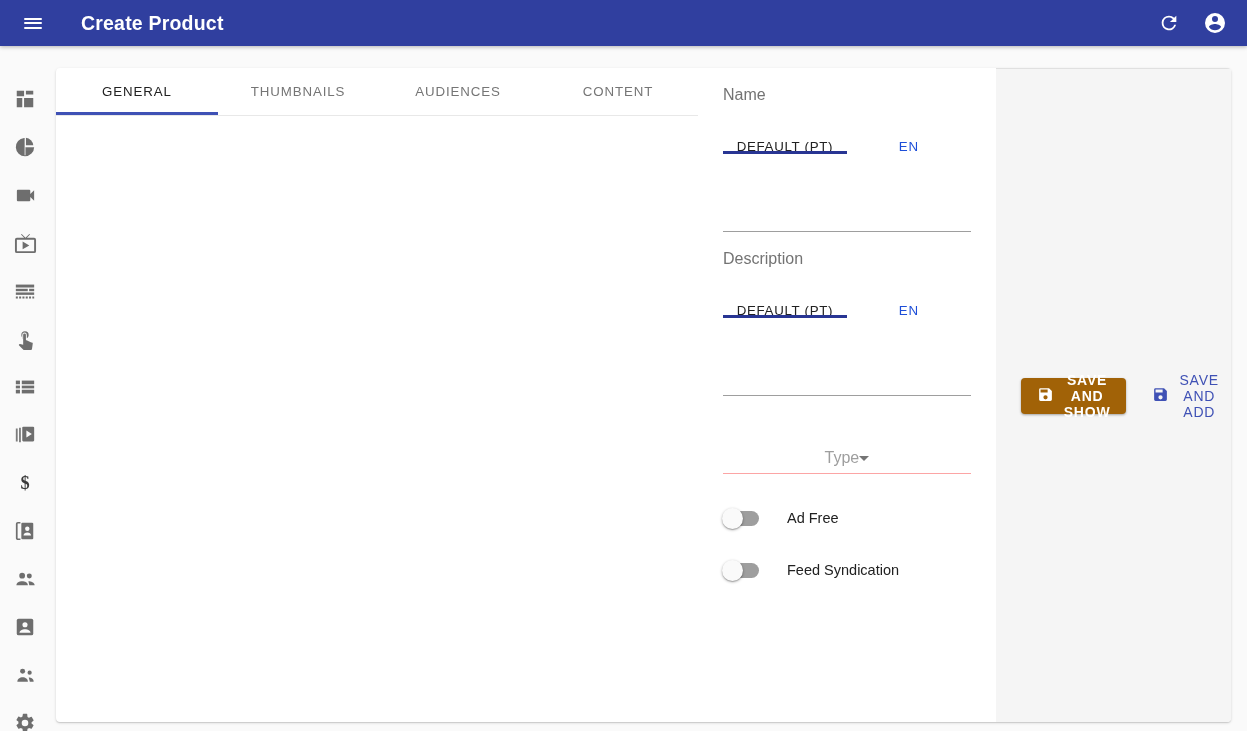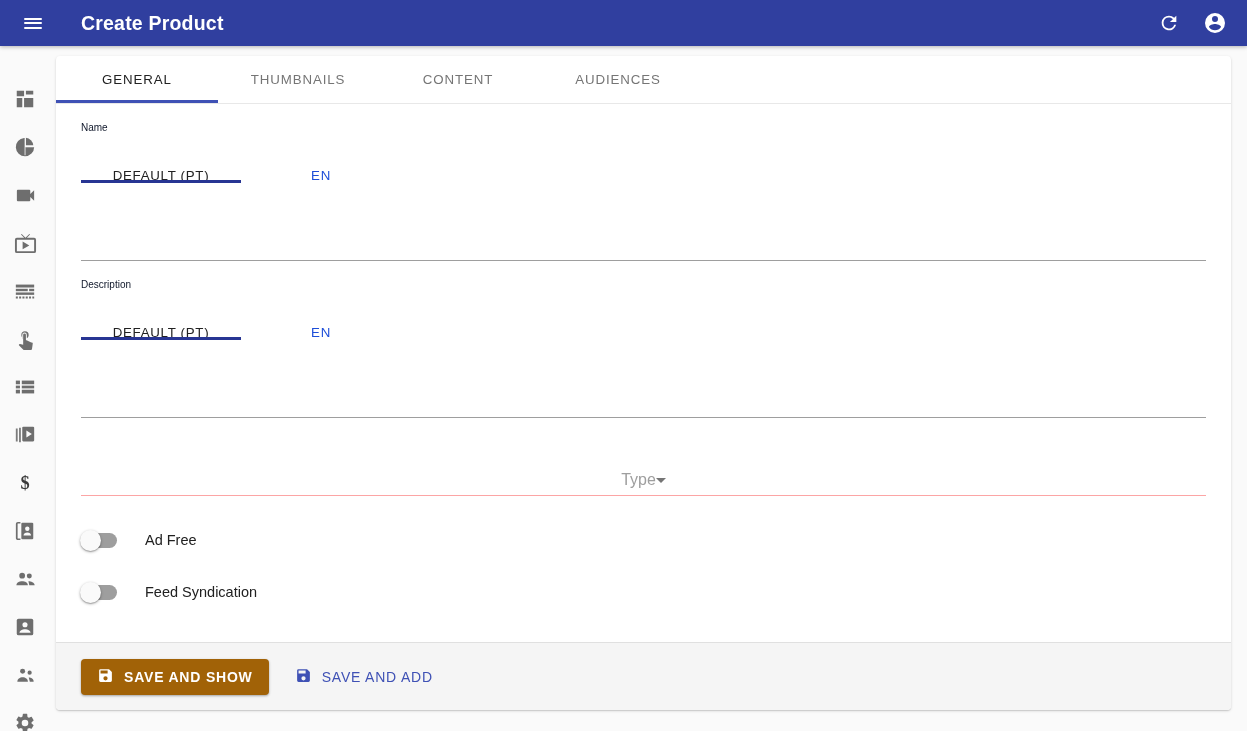--- a/index.html
+++ b/index.html
@@ -77,29 +77,29 @@
     display: flex; align-items: center; justify-content: center;
     cursor: pointer;
     flex: 0 0 48px;
   }
   .side-item svg { display: block; }
 
   
   .card {
     position: absolute;
     left: 56px;
-    top: 56px;
+    top: 68px;
     width: 1175px;
     height: 654px;
     background: #ffffff;
     border-radius: 4px;
     box-shadow: 0 1px 3px rgba(0,0,0,0.14), 0 1px 1px rgba(0,0,0,0.10);
     overflow: hidden;
     display: flex;
-    flex-direction: column;
+    flex-direction: row;
   }
 
   
   .tabbar {
     position: relative;
     height: 48px;
     flex: 0 0 48px;
     display: flex;
     align-items: stretch;
     border-bottom: 1px solid #e8e8e8;
@@ -131,22 +131,22 @@
 
   
   .card-body {
     flex: 1 1 auto;
     padding: 0 25px;
     position: relative;
     overflow: hidden;
   }
 
   .field-label {
-    font-size: 10px;
-    color: #0f172a;
+    font-size: 16px;
+    color: #737373;
     margin-top: 18px;
     margin-left: 0;
   }
 
   
   .lang-tabs {
     display: flex;
     margin-top: 14px;
     height: 36px;
     align-items: flex-end;
@@ -453,25 +453,25 @@
 
 <div class="card">
 
   <div class="tabbar">
     <div class="tab t-general active">
       <span>GENERAL</span>
     </div>
     <div class="tab t-thumbnails">
       <span>THUMBNAILS</span>
     </div>
+    <div class="tab t-audiences">
+      <span>AUDIENCES</span>
+    </div>
     <div class="tab t-content">
       <span>CONTENT</span>
-    </div>
-    <div class="tab t-audiences">
-      <span>AUDIENCES</span>
     </div>
   </div>
 
   <div class="card-body">
 
     <div class="field-label">Name</div>
     <div class="lang-tabs">
       <div class="lang-tab active">
         <span>DEFAULT (PT)</span>
       </div>

